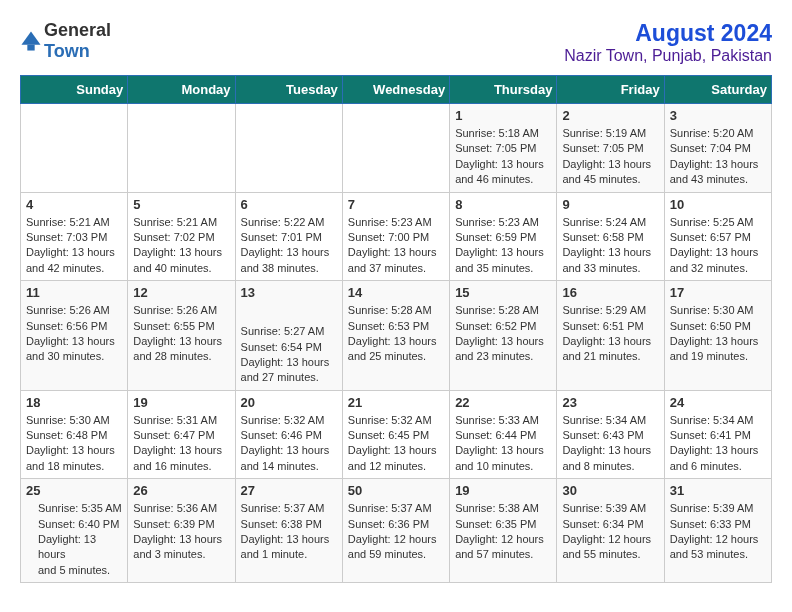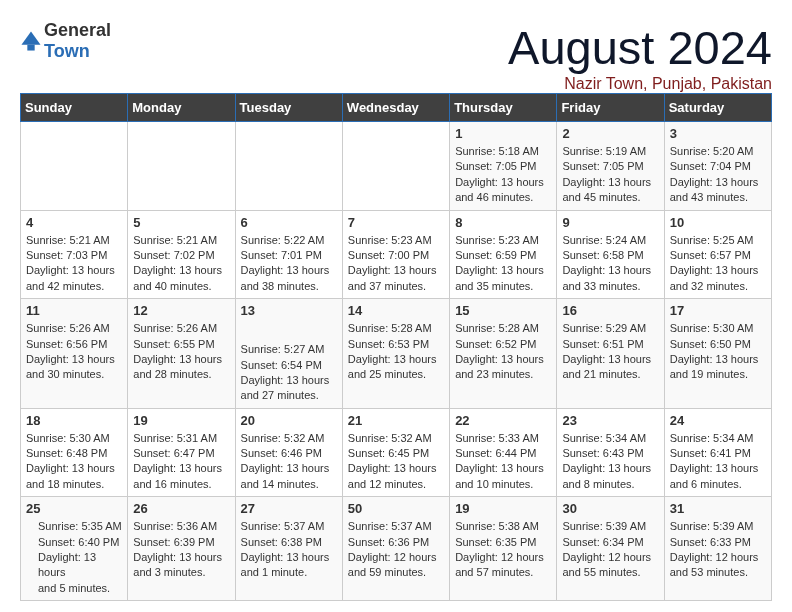--- a/index.html
+++ b/index.html
@@ -7,20 +7,21 @@
       font-family: Arial, sans-serif;
       background: #fff;
       width: 792px;
       min-height: 612px;
       padding: 20px;
     }
     .header-area {
       display: flex;
       justify-content: space-between;
       align-items: flex-start;
+      margin-bottom: 10px;
     }
     .logo {
       display: flex;
       flex-direction: column;
       align-items: flex-start;
     }
     .logo-icon {
       display: inline-block;
       width: 22px;
       height: 22px;
@@ -28,38 +29,38 @@
       vertical-align: middle;
     }
     .logo-row {
       display: flex;
       align-items: center;
     }
     .title-area {
       text-align: right;
     }
     .calendar-title {
-      font-size: 47px;
-      font-weight: normal;
-      color: #0f172a;
+      font-size: 23px;
+      font-weight: bold;
+      color: #1d4ed8;
     }
     .calendar-subtitle {
       font-size: 16px;
-      color: #7f1d1d;
+      color: #4c1d95;
     }
     table {
       width: 100%;
       border-collapse: collapse;
       font-size: 11px;
     }
     thead tr th {
-      background-color: #404040;
+      background-color: #0f766e;
       color: #fff;
       padding: 6px 4px;
-      text-align: left;
+      text-align: right;
       font-size: 13px;
       font-weight: bold;
       border: 1px solid #2a6db5;
     }
     tbody tr td {
       border: 1px solid #ccc;
       vertical-align: top;
       padding: 4px 5px;
       min-height: 80px;
       width: 14.28%;

